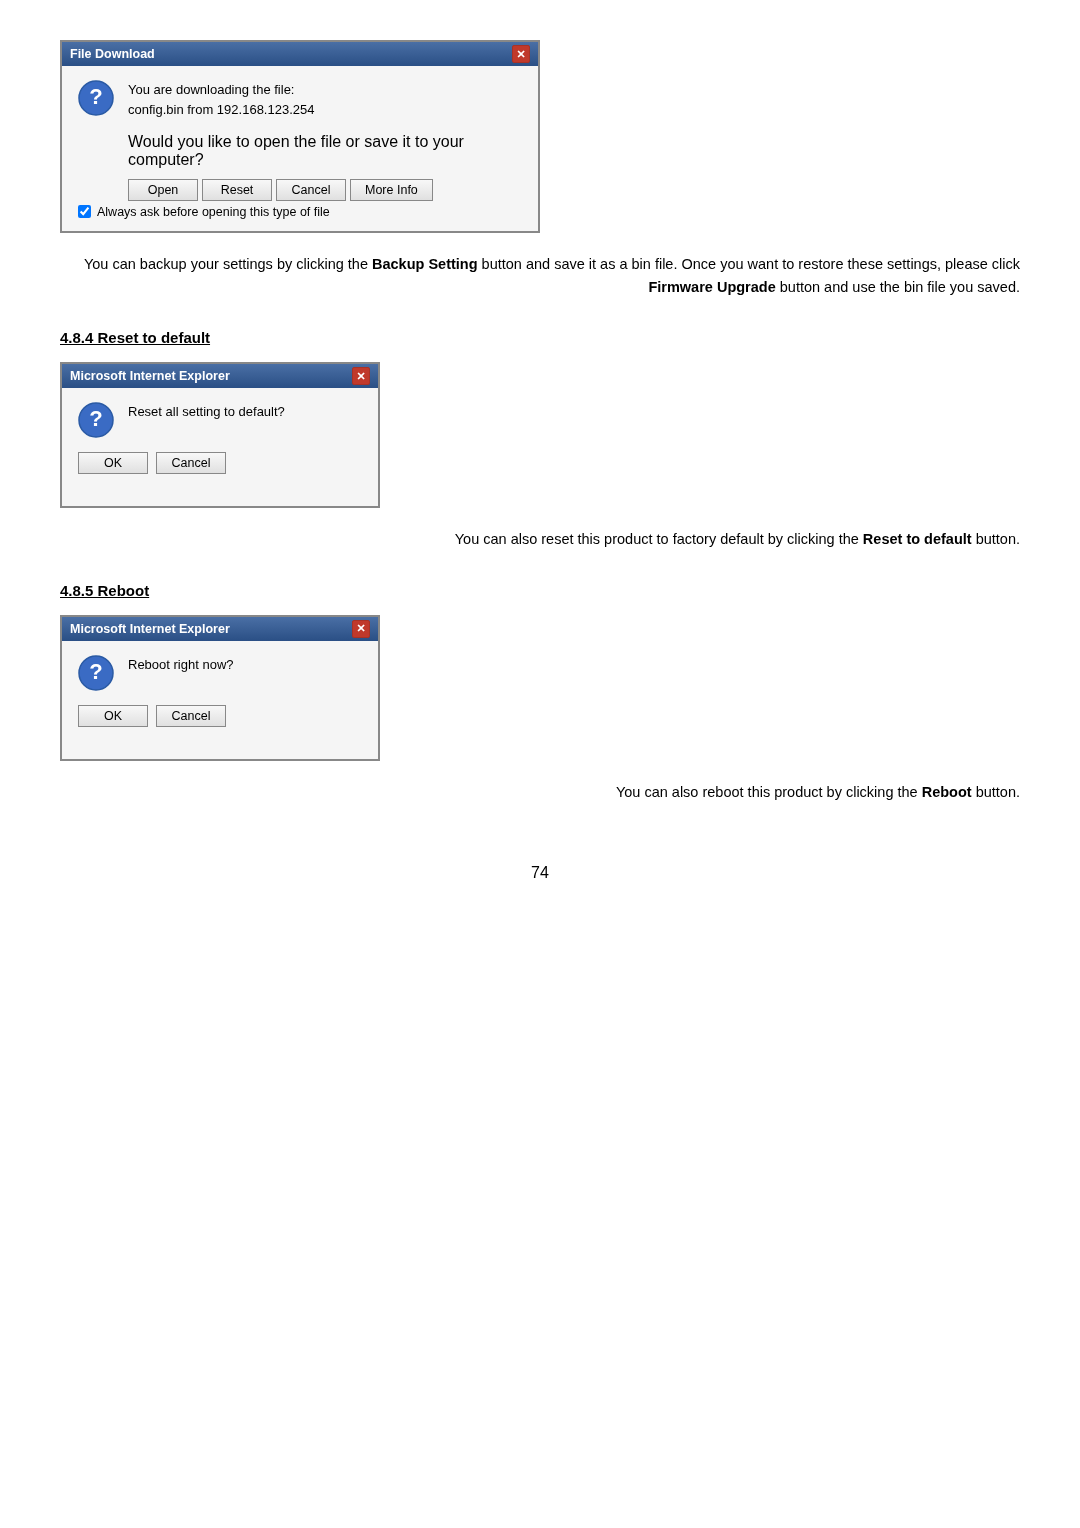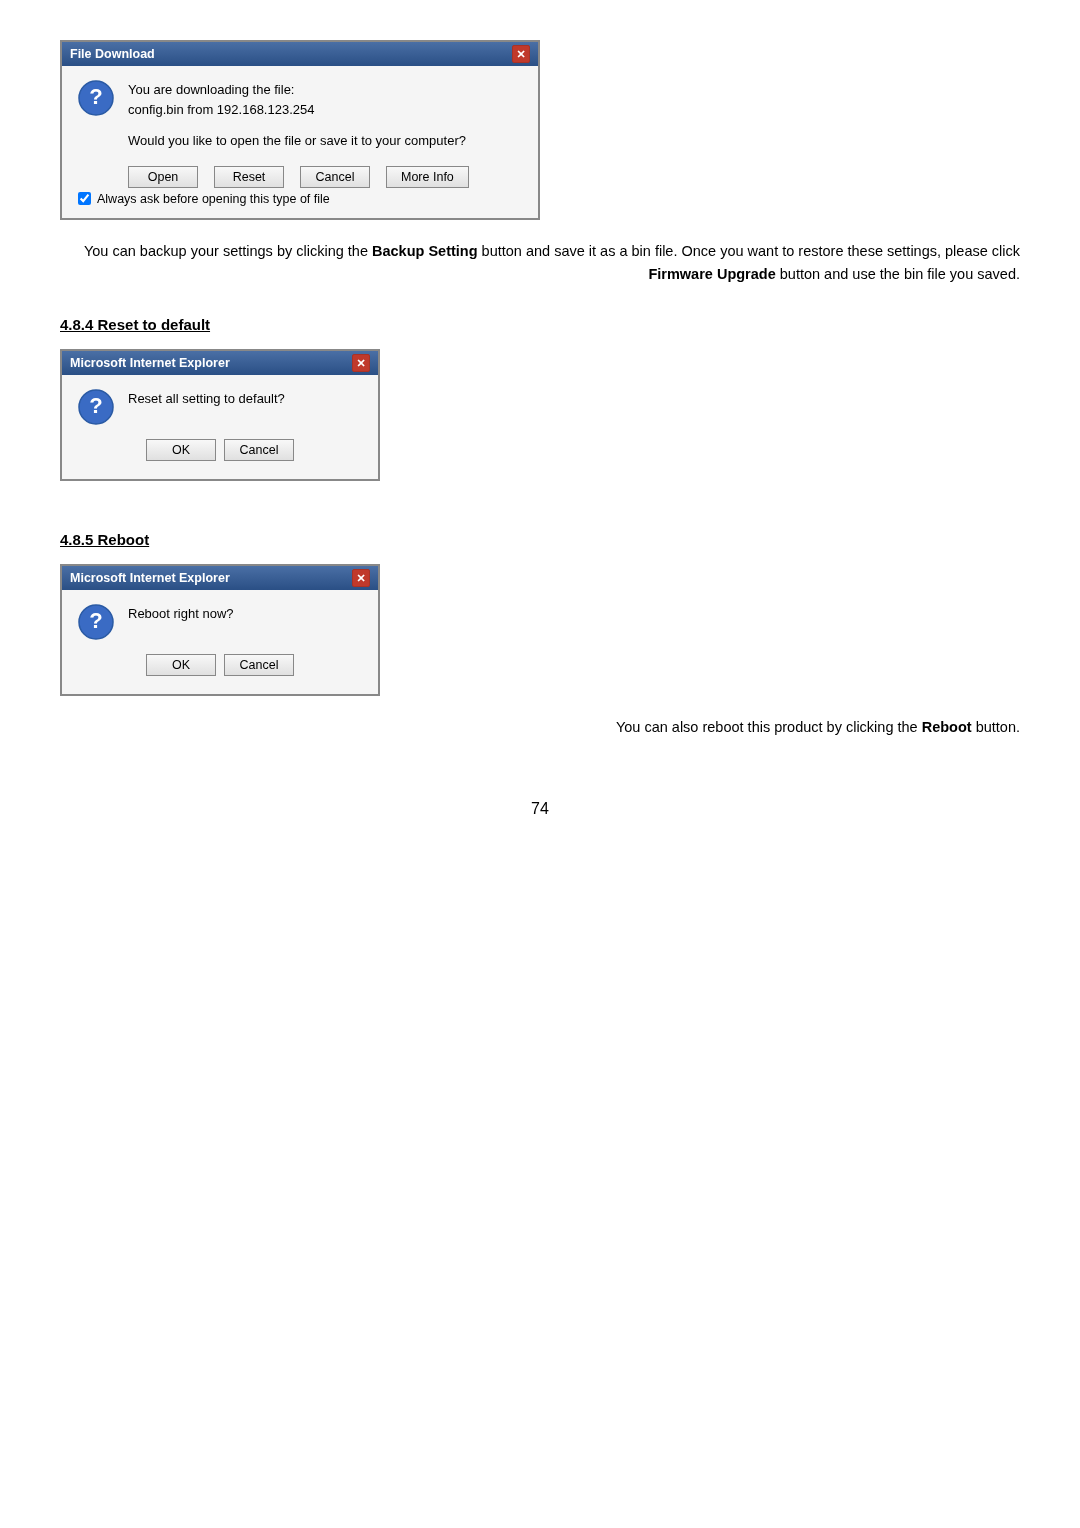--- a/index.html
+++ b/index.html
@@ -99,37 +99,37 @@
       margin-bottom: 14px;
     }
 
     .dialog-text {
       font-size: 13px;
       color: #000;
       line-height: 1.5;
     }
 
     .dialog-question-text {
-      font-size: 13px;
-      color: #000;
-      margin-bottom: 18px;
+      font-size: 16px;
+      color: #000;
+      margin-bottom: 10px;
       padding-left: 50px;
     }
 
     .dialog-buttons {
       display: flex;
-      gap: 16px;
+      gap: 4px;
       padding-left: 50px;
     }
 
     .dialog-buttons-center {
       display: flex;
       gap: 8px;
-      justify-content: center;
-      margin-bottom: 6px;
+      justify-content: flex-start;
+      margin-bottom: 20px;
     }
 
     .dialog-btn {
       background: linear-gradient(to bottom, #f8f8f8, #e0e0e0);
       border: 1px solid #888;
       padding: 3px 14px;
       font-size: 12.5px;
       cursor: pointer;
       min-width: 70px;
       text-align: center;
@@ -230,20 +230,23 @@
         </svg>
         <div class="dialog-text">Reset all setting to default?</div>
       </div>
       <div class="dialog-buttons-center">
         <button class="dialog-btn">OK</button>
         <button class="dialog-btn">Cancel</button>
       </div>
     </div>
   </div>
 
+  <p class="body-text">
+    You can also reset this product to factory default by clicking the <strong>Reset to default</strong> button.
+  </p>
 </div>
 
 <div class="section">
   <div class="section-heading">4.8.5 Reboot</div>
 
   
   <div class="dialog-box dialog-ie">
     <div class="dialog-titlebar">
       <span class="dialog-titlebar-title">Microsoft Internet Explorer</span>
       <div class="dialog-close-btn">

